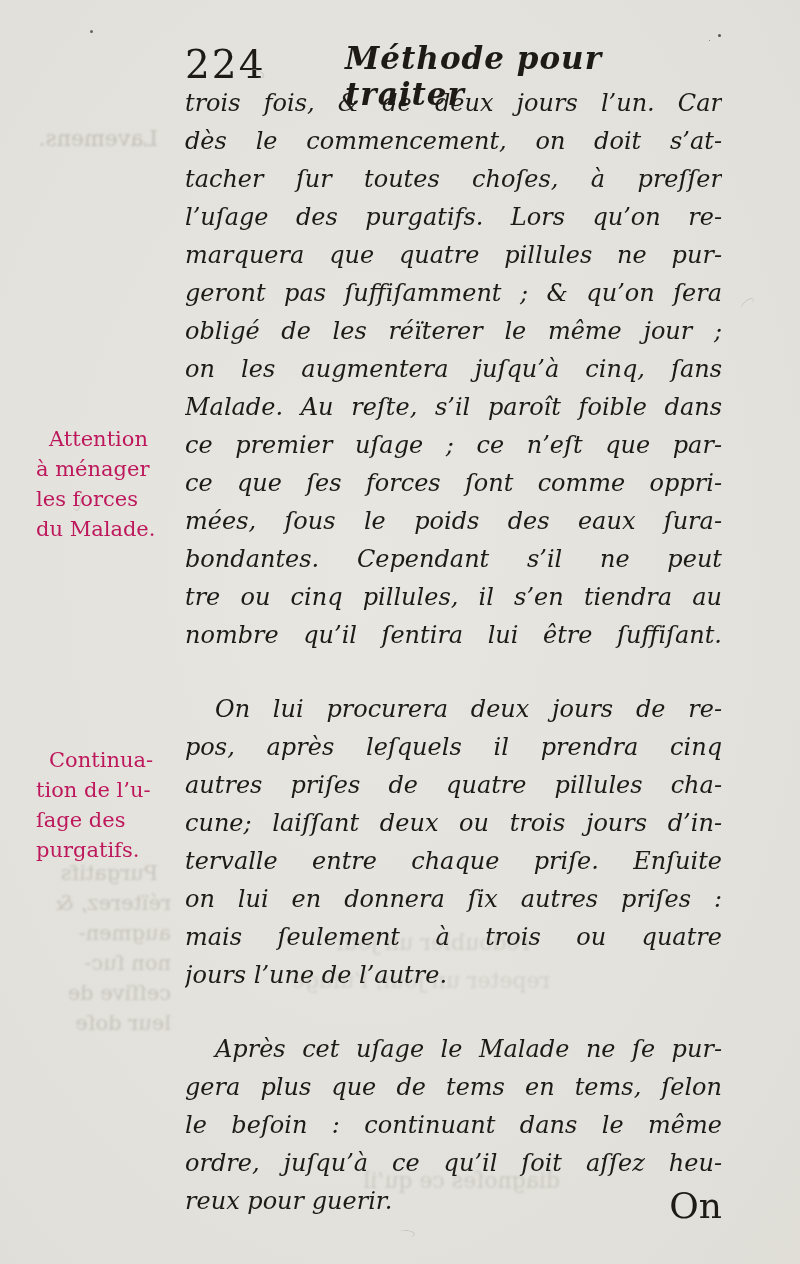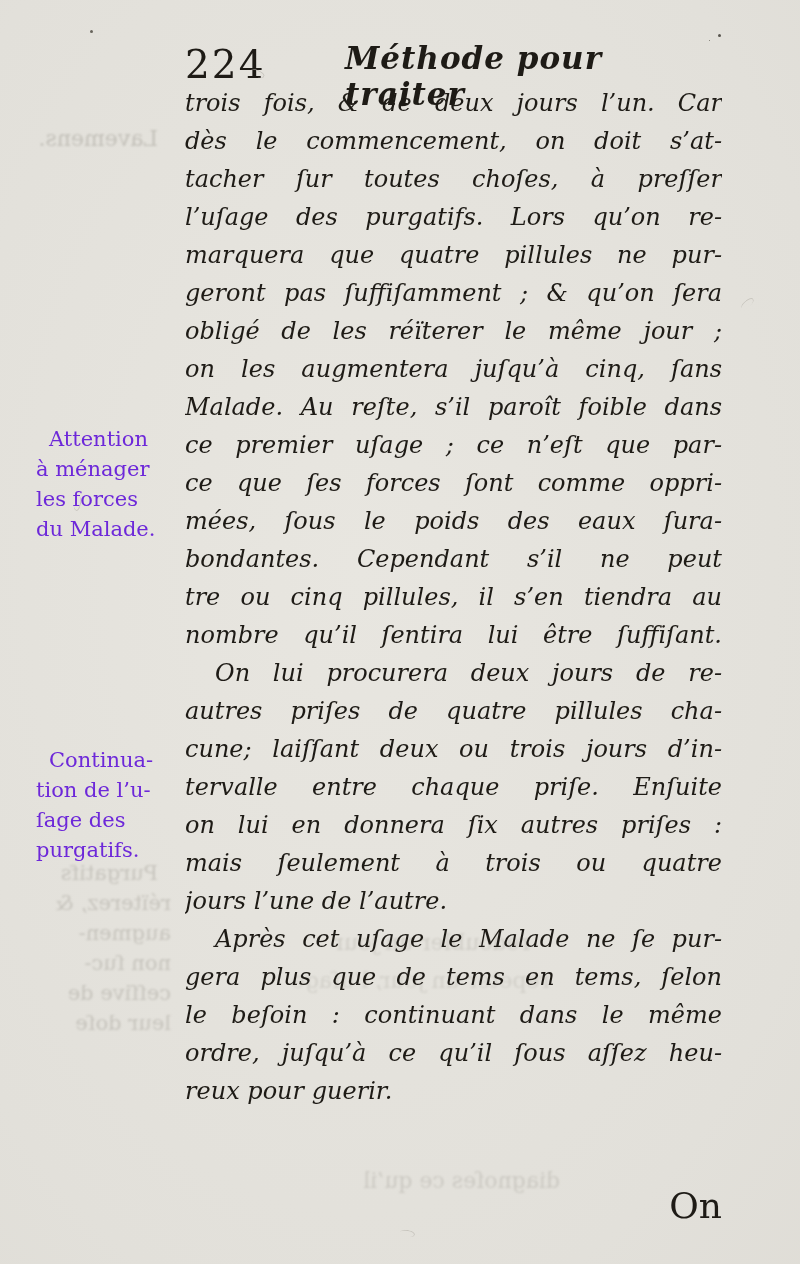--- a/index.html
+++ b/index.html
@@ -13,23 +13,23 @@
   .page{position:absolute;inset:0;}
   
   .hdr{position:absolute;top:40px;left:185px;width:537px;height:42px;}
   .pagenum{position:absolute;left:0;top:2px;font-size:39px;letter-spacing:2px;}
   .runtitle{position:absolute;left:160px;top:0;font-size:31px;font-style:italic;font-weight:bold;letter-spacing:1px;}
   
   .col{position:absolute;left:185px;top:84px;width:537px;font-style:italic;}
   .tl{height:38px;line-height:38px;font-size:24px;overflow:hidden;white-space:normal;}
   .j{text-align:justify;text-align-last:justify;}
   .end{text-align:left;text-align-last:left;}
-  .in{text-indent:30px;}
+  .in{text-indent:30px;margin-top:36px;}
   
-  .mnote{position:absolute;left:36px;width:138px;font-size:21px;line-height:30px;color:#6d28d9;}
+  .mnote{position:absolute;left:36px;width:138px;font-size:21px;line-height:30px;color:#be185d;}
   .mnote-1{top:424px;}
   .mnote-2{top:745px;}
   .mn-line{height:30px;overflow:hidden;}
   .mn-line:first-child{text-indent:13px;}
   
   .catchword{position:absolute;top:1190px;left:185px;width:537px;text-align:right;font-size:36px;line-height:32px;}
   
   .ghost{position:absolute;color:#a9a69e;transform:scaleX(-1);filter:blur(1.2px);opacity:.55;pointer-events:none;}
   .g-top{top:126px;left:28px;width:130px;font-size:22px;}
   .g-margin{top:858px;left:26px;width:145px;font-size:21px;line-height:30px;opacity:.5;}
@@ -102,30 +102,31 @@
     <div class="tl j">obligé de les réïterer le même jour ;</div>
     <div class="tl j">on les augmentera juſqu’à cinq, ſans</div>
     <div class="tl j">Malade. Au reſte, s’il paroît foible dans</div>
     <div class="tl j">ce premier uſage ; ce n’eſt que par-</div>
     <div class="tl j">ce que ſes forces ſont comme oppri-</div>
     <div class="tl j">mées, ſous le poids des eaux ſura-</div>
     <div class="tl j">bondantes. Cependant s’il ne peut</div>
     <div class="tl j">tre ou cinq pillules, il s’en tiendra au</div>
     <div class="tl j">nombre qu’il ſentira lui être ſuffiſant.</div>
     <div class="tl j in">On lui procurera deux jours de re-</div>
+    <div class="tl j">pos, après leſquels il prendra cinq</div>
     <div class="tl j">autres priſes de quatre pillules cha-</div>
     <div class="tl j">cune; laiſſant deux ou trois jours d’in-</div>
     <div class="tl j">tervalle entre chaque priſe. Enſuite</div>
     <div class="tl j">on lui en donnera ſix autres priſes :</div>
     <div class="tl j">mais ſeulement à trois ou quatre</div>
     <div class="tl end">jours l’une de l’autre.</div>
     <div class="tl j in">Après cet uſage le Malade ne ſe pur-</div>
     <div class="tl j">gera plus que de tems en tems, ſelon</div>
     <div class="tl j">le beſoin : continuant dans le même</div>
-    <div class="tl j">ordre, juſqu’à ce qu’il ſous aſſez heu-</div>
+    <div class="tl j">ordre, juſqu’à ce qu’il ſoit aſſez heu-</div>
     <div class="tl end">reux pour guerir.</div>
   </div>
 
   <div class="catchword">On</div>
 
   <div class="speck" style="left:90px;top:30px;"></div>
   <div class="fiber" style="left:250px;top:70px;"></div>
   <div class="fiber" style="left:70px;top:500px;transform:rotate(100deg);"></div>
   <div class="fiber" style="left:740px;top:300px;transform:rotate(-40deg);"></div>
   <div class="fiber" style="left:400px;top:1230px;transform:rotate(10deg);"></div>

